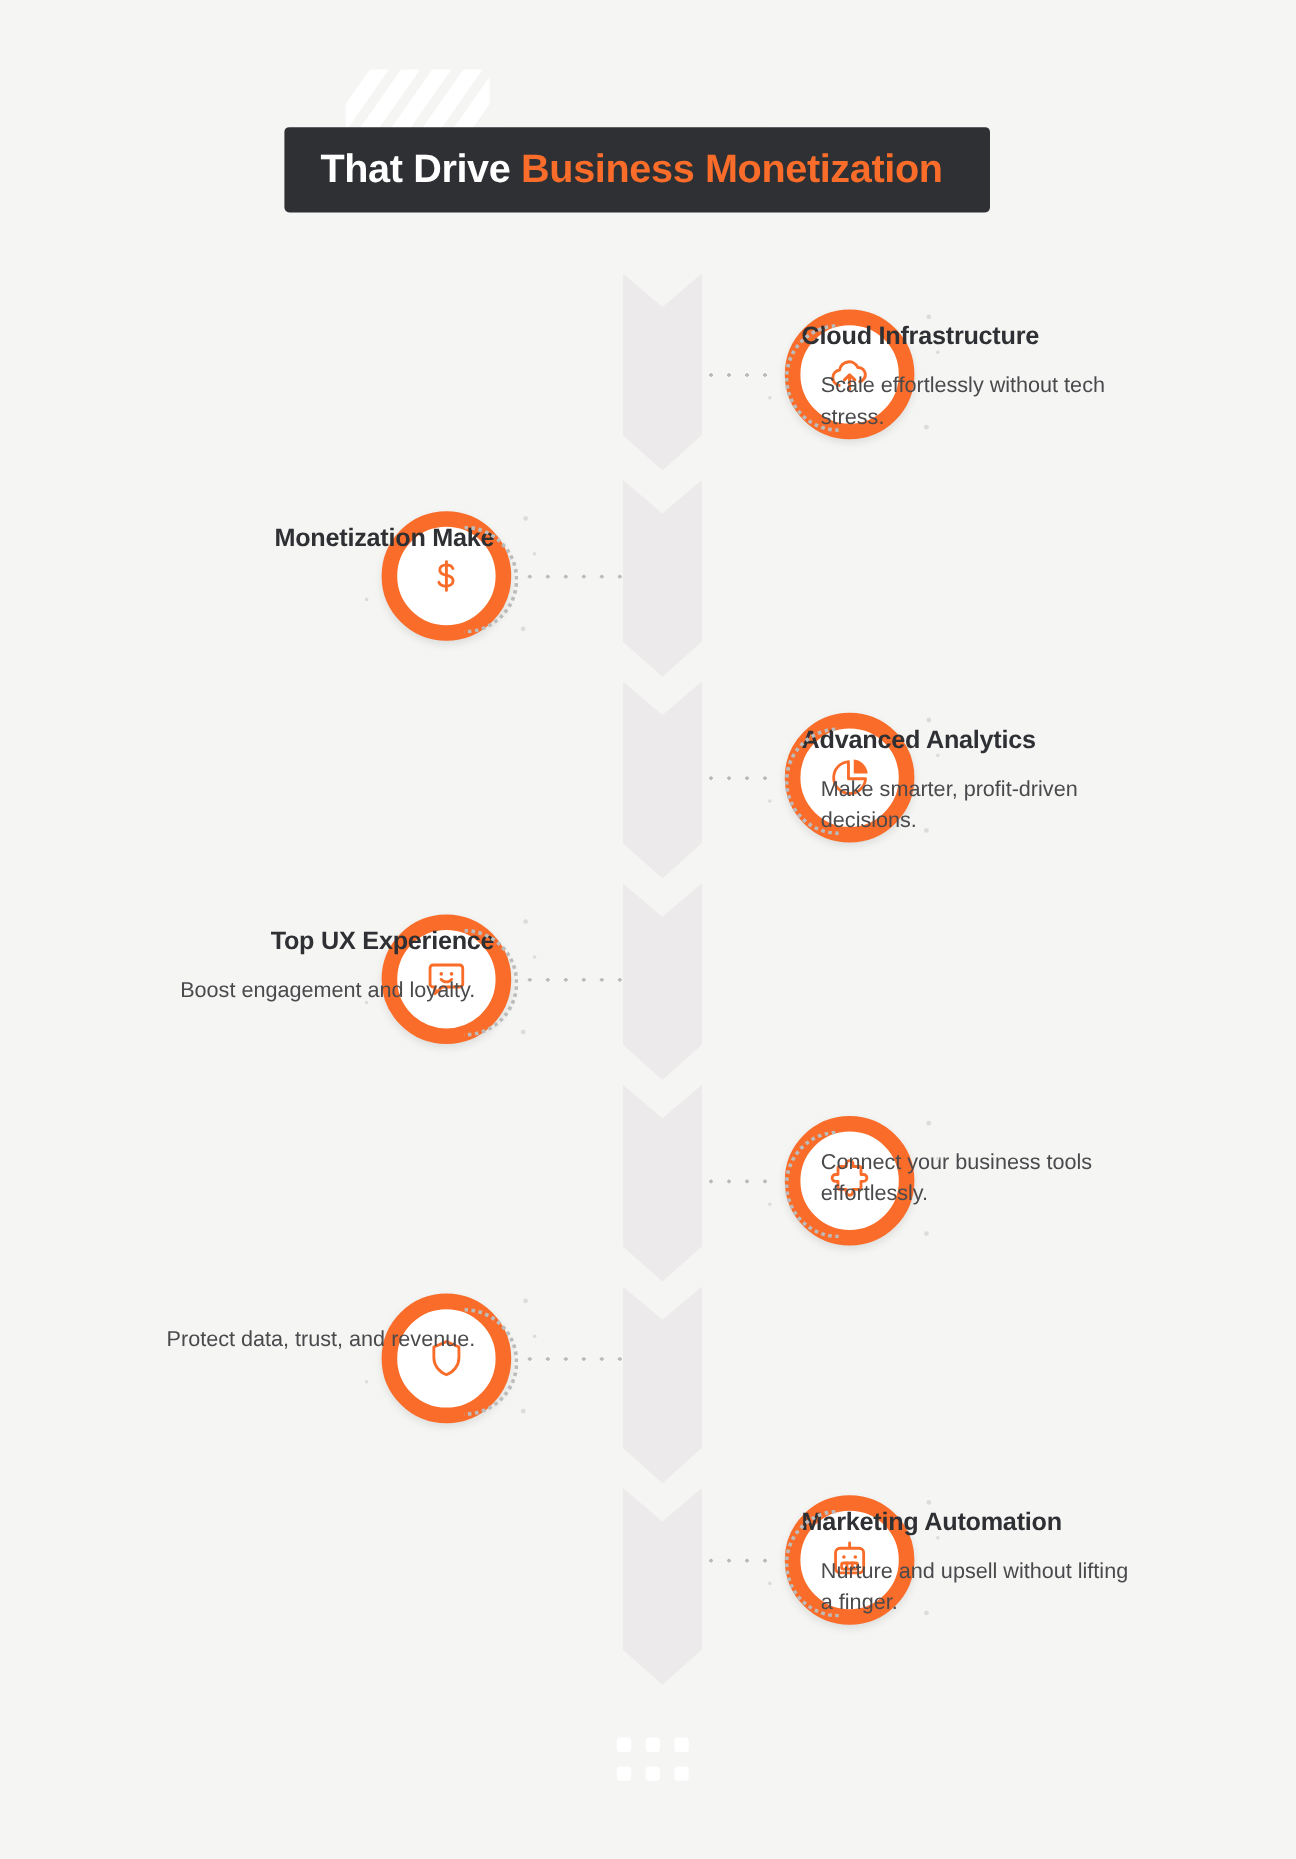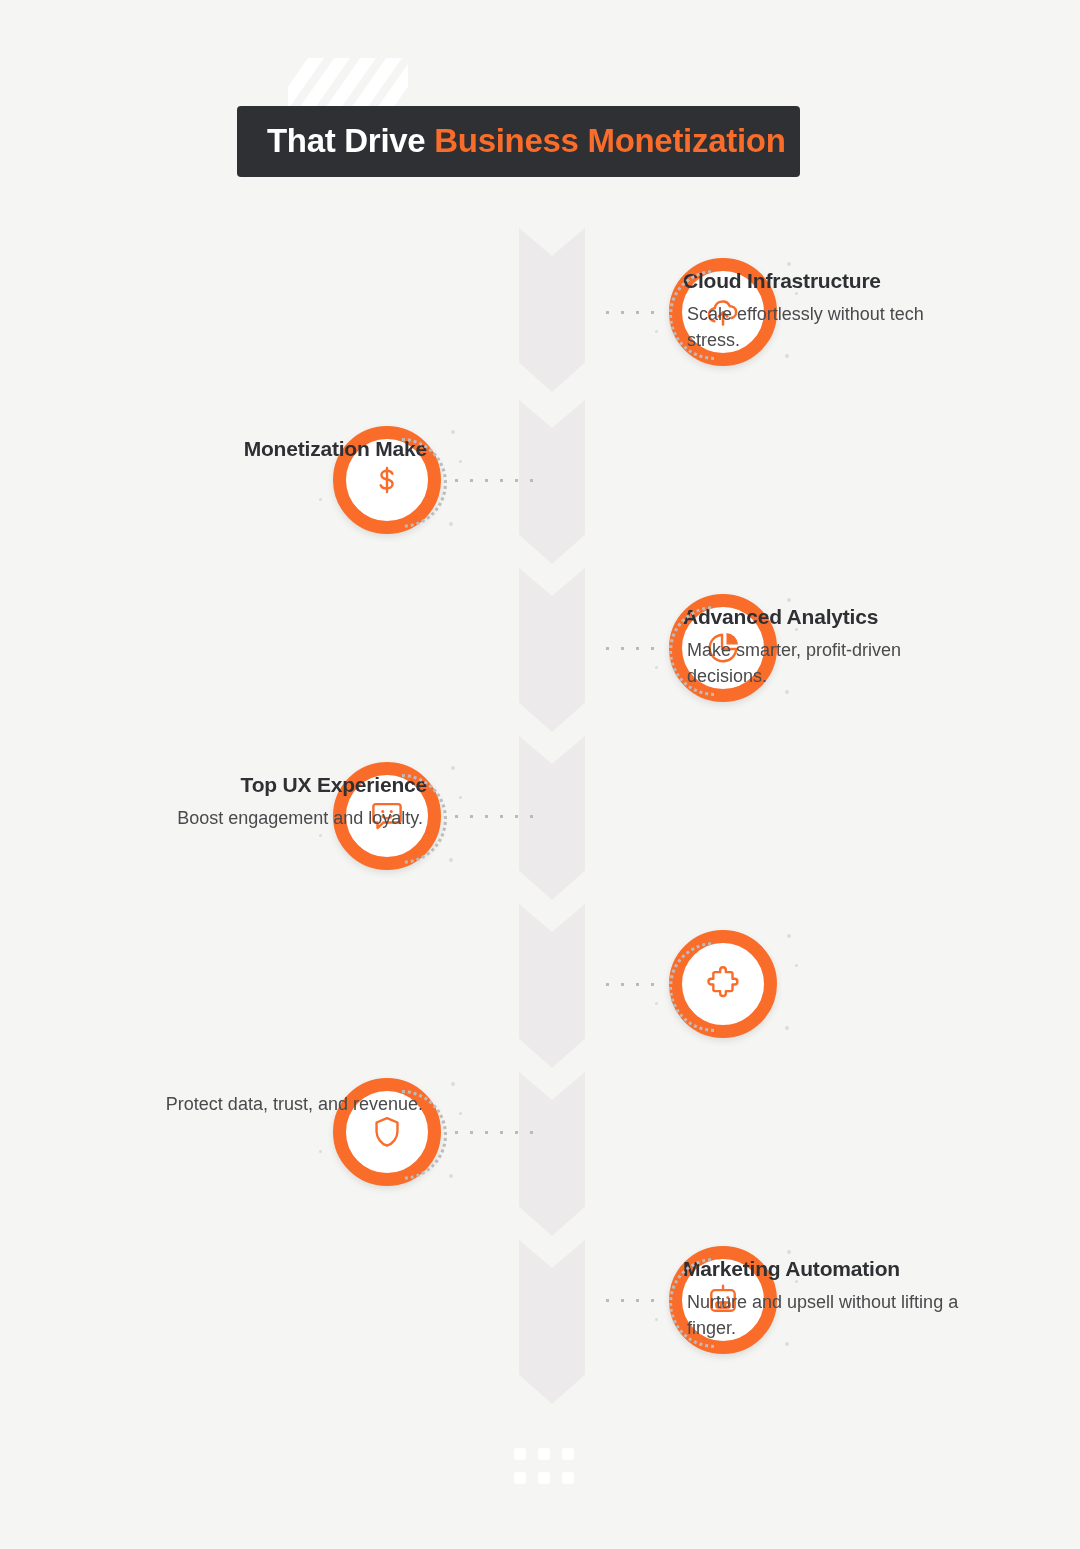--- a/index.html
+++ b/index.html
@@ -62,21 +62,21 @@
   }
   .title-dark {
     position: absolute;
     left: 237px;
     top: 106px;
     background: #2f3034;
     color: #ffffff;
     font-size: 33px;
     font-weight: bold;
     letter-spacing: -0.3px;
-    padding: 18px 14px 20px 30px;
+    padding: 18px 39px 20px 30px;
     border-radius: 4px;
     line-height: 1;
     white-space: nowrap;
   }
   .title-dark .accent { color: #f96c29; }
 
   
   .spine {
     position: absolute;
     left: 519px;
@@ -88,21 +88,21 @@
     position: absolute;
     left: 0;
     width: 66px;
     background: #eceaea;
     clip-path: polygon(0 0, 50% 17%, 100% 0, 100% 82%, 50% 100%, 0 82%);
   }
 
   
   .row {
     position: absolute;
-    left: 15px;
+    left: 0;
     width: 950px;
     height: 170px;
   }
 
   .badge {
     position: absolute;
     width: 108px;
     height: 108px;
     border-radius: 50%;
     background: #ffffff;
@@ -124,21 +124,21 @@
     font-weight: bold;
     color: #2f3034;
     letter-spacing: -0.2px;
     line-height: 1.2;
     margin: 0 0 9px 0;
   }
   .txt .sub {
     font-size: 18px;
     color: #4a4a4d;
     line-height: 1.42;
-    margin: 4px;
+    margin: 16px;
   }
   .txt.right-side { left: 668px; text-align: left; }
   .txt.left-side  { left: 112px; text-align: right; }
 
   
   .dots-line {
     position: absolute;
     height: 3px;
     background-image: radial-gradient(circle, #b9b9b9 1.4px, rgba(0,0,0,0) 1.6px);
     background-size: 15px 3px;
@@ -290,20 +290,21 @@
     </div>
     <div class="row" style="top: 0px;">
       <div class="badge" style="left: 654px; top: 930px;">
         <span>
           <svg width="38" height="38" viewBox="0 0 24 24" fill="none" stroke="#f96c29" stroke-width="1.5" stroke-linecap="round" stroke-linejoin="round">
             <path d="M10.2 3.2a1.8 1.8 0 0 1 3.6 0v1.3h3.2a1 1 0 0 1 1 1v3.2h1.3a1.8 1.8 0 0 1 0 3.6h-1.3v3.2a1 1 0 0 1-1 1h-3.2v1.3a1.8 1.8 0 0 1-3.6 0v-1.3H6.9a1 1 0 0 1-1-1v-3.2H4.6a1.8 1.8 0 0 1 0-3.6h1.3V5.5a1 1 0 0 1 1-1h3.3z"></path>
           </svg>
         </span>
       </div>
       <div class="txt right-side" style="top: 940px;">
+        <p class="sub">Connect your business tools effortlessly.</p>
       </div>
       <div class="dots-arc arc-clip-left" style="top: 942px; left: 654px;"></div>
       <div class="dots-line" style="top: 983px; left: 585px; width: 62px;"></div>
       <div class="speck" style="left: 772px; top: 934px; width: 4px; height: 4px;"></div>
       <div class="speck" style="left: 780px; top: 964px; width: 3px; height: 3px;"></div>
       <div class="speck" style="left: 770px; top: 1026px; width: 4px; height: 4px;"></div>
       <div class="speck" style="left: 640px; top: 1002px; width: 3px; height: 3px;"></div>
     </div>
     <div class="row" style="top: 0px;">
       <div class="badge" style="left: 318px; top: 1078px;">

